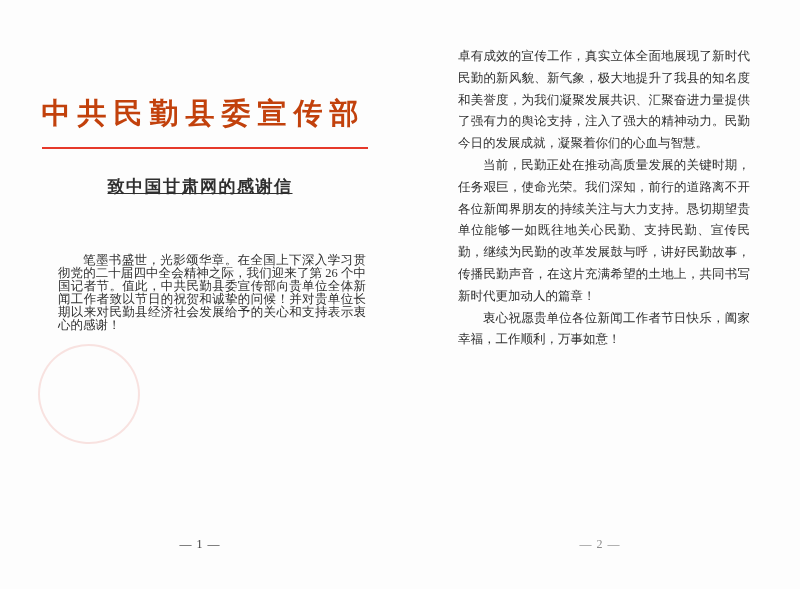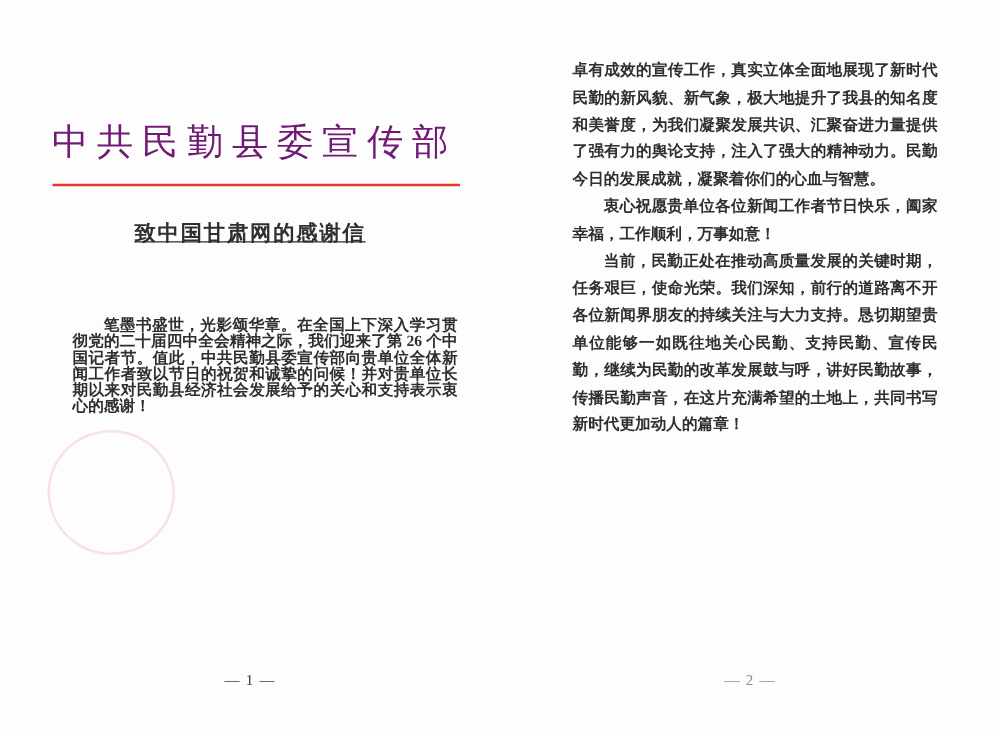--- a/index.html
+++ b/index.html
@@ -8,34 +8,34 @@
     background:#fdfdfd;
     font-family:"Liberation Serif","DejaVu Serif",serif;
     color:#2f2f2f;
   }
   .page{position:absolute;top:0;width:400px;height:589px;}
   .page1{left:0;}
   .page2{left:400px;}
 
   .letterhead{
     position:absolute;top:94px;left:0;width:400px;margin:0;
-    text-align:center;font-size:29px;font-weight:normal;
+    text-align:center;font-size:29px;font-weight:bold;
     letter-spacing:7px;padding-left:7px;box-sizing:border-box;
-    color:#701a75;white-space:nowrap;
+    color:#c2410c;white-space:nowrap;
   }
   .red-line{
     position:absolute;top:147px;left:42px;width:326px;height:2px;
     background:#e6392b;
   }
   .title{
     position:absolute;top:175px;left:0;width:400px;margin:0;
     text-align:center;font-size:17px;font-weight:bold;letter-spacing:1.5px;text-decoration:underline;
   }
   .body{position:absolute;text-align:justify;}
-  .body p{margin:0;text-indent:2em;font-weight:bold;}
+  .body p{margin:0;text-indent:2em;}
   .body p.no-indent{text-indent:0;}
   .body1{top:218px;left:58px;width:308px;font-size:12.5px;line-height:13px;margin-top:36px;}
   .body2{top:46px;left:58px;width:292px;font-size:12.5px;line-height:21.8px;}
 
   .footer{
     position:absolute;top:537px;left:0;width:400px;text-align:center;
     font-size:12px;letter-spacing:1px;
   }
   .f1{color:#3a3a3a;}
   .f2{color:#8c8c8c;}
@@ -61,20 +61,20 @@
     </div>
 
     <div class="stamp-bleed"></div>
 
     <div class="footer f1">— 1 —</div>
   </section>
 
   <section class="page page2">
     <div class="body body2">
       <p class="no-indent">卓有成效的宣传工作，真实立体全面地展现了新时代民勤的新风貌、新气象，极大地提升了我县的知名度和美誉度，为我们凝聚发展共识、汇聚奋进力量提供了强有力的舆论支持，注入了强大的精神动力。民勤今日的发展成就，凝聚着你们的心血与智慧。</p>
+      <p>当前，民勤正处在推动高质量发展的关键时期，任务艰巨，使命光荣。我们深知，前行的道路离不开各位新闻界朋友的持续关注与大力支持。恳切期望贵单位能够一如既往地关心民勤、支持民勤、宣传民勤，继续为民勤的改革发展鼓与呼，讲好民勤故事，传播民勤声音，在这片充满希望的土地上，共同书写新时代更加动人的篇章！</p>
       <p>衷心祝愿贵单位各位新闻工作者节日快乐，阖家幸福，工作顺利，万事如意！</p>
-      <p>当前，民勤正处在推动高质量发展的关键时期，任务艰巨，使命光荣。我们深知，前行的道路离不开各位新闻界朋友的持续关注与大力支持。恳切期望贵单位能够一如既往地关心民勤、支持民勤、宣传民勤，继续为民勤的改革发展鼓与呼，讲好民勤故事，传播民勤声音，在这片充满希望的土地上，共同书写新时代更加动人的篇章！</p>
     </div>
 
     <div class="footer f2">— 2 —</div>
   </section>
 
 </div>
 
 </body></html>

